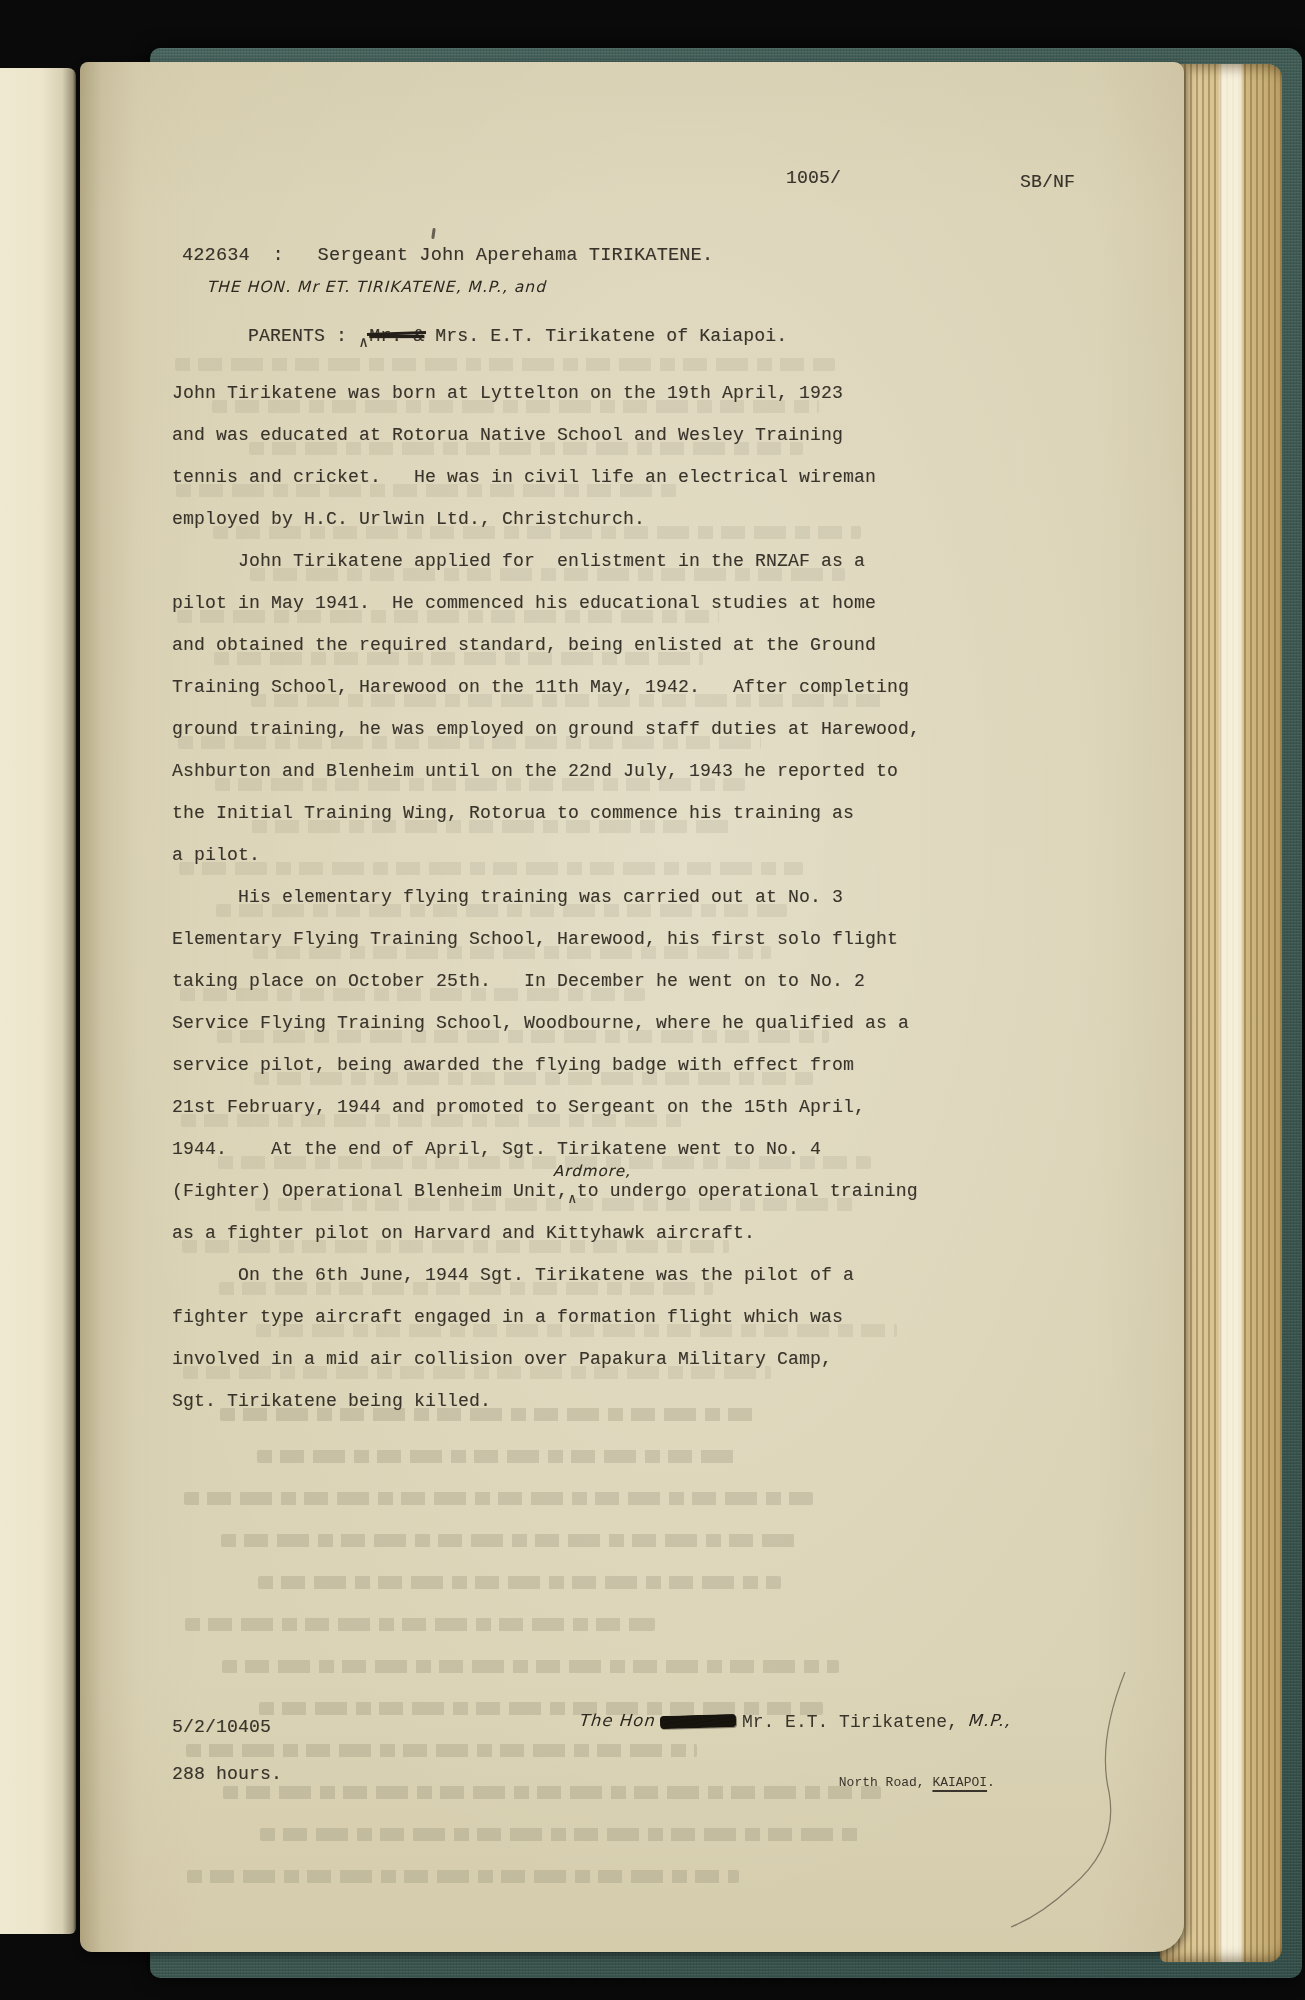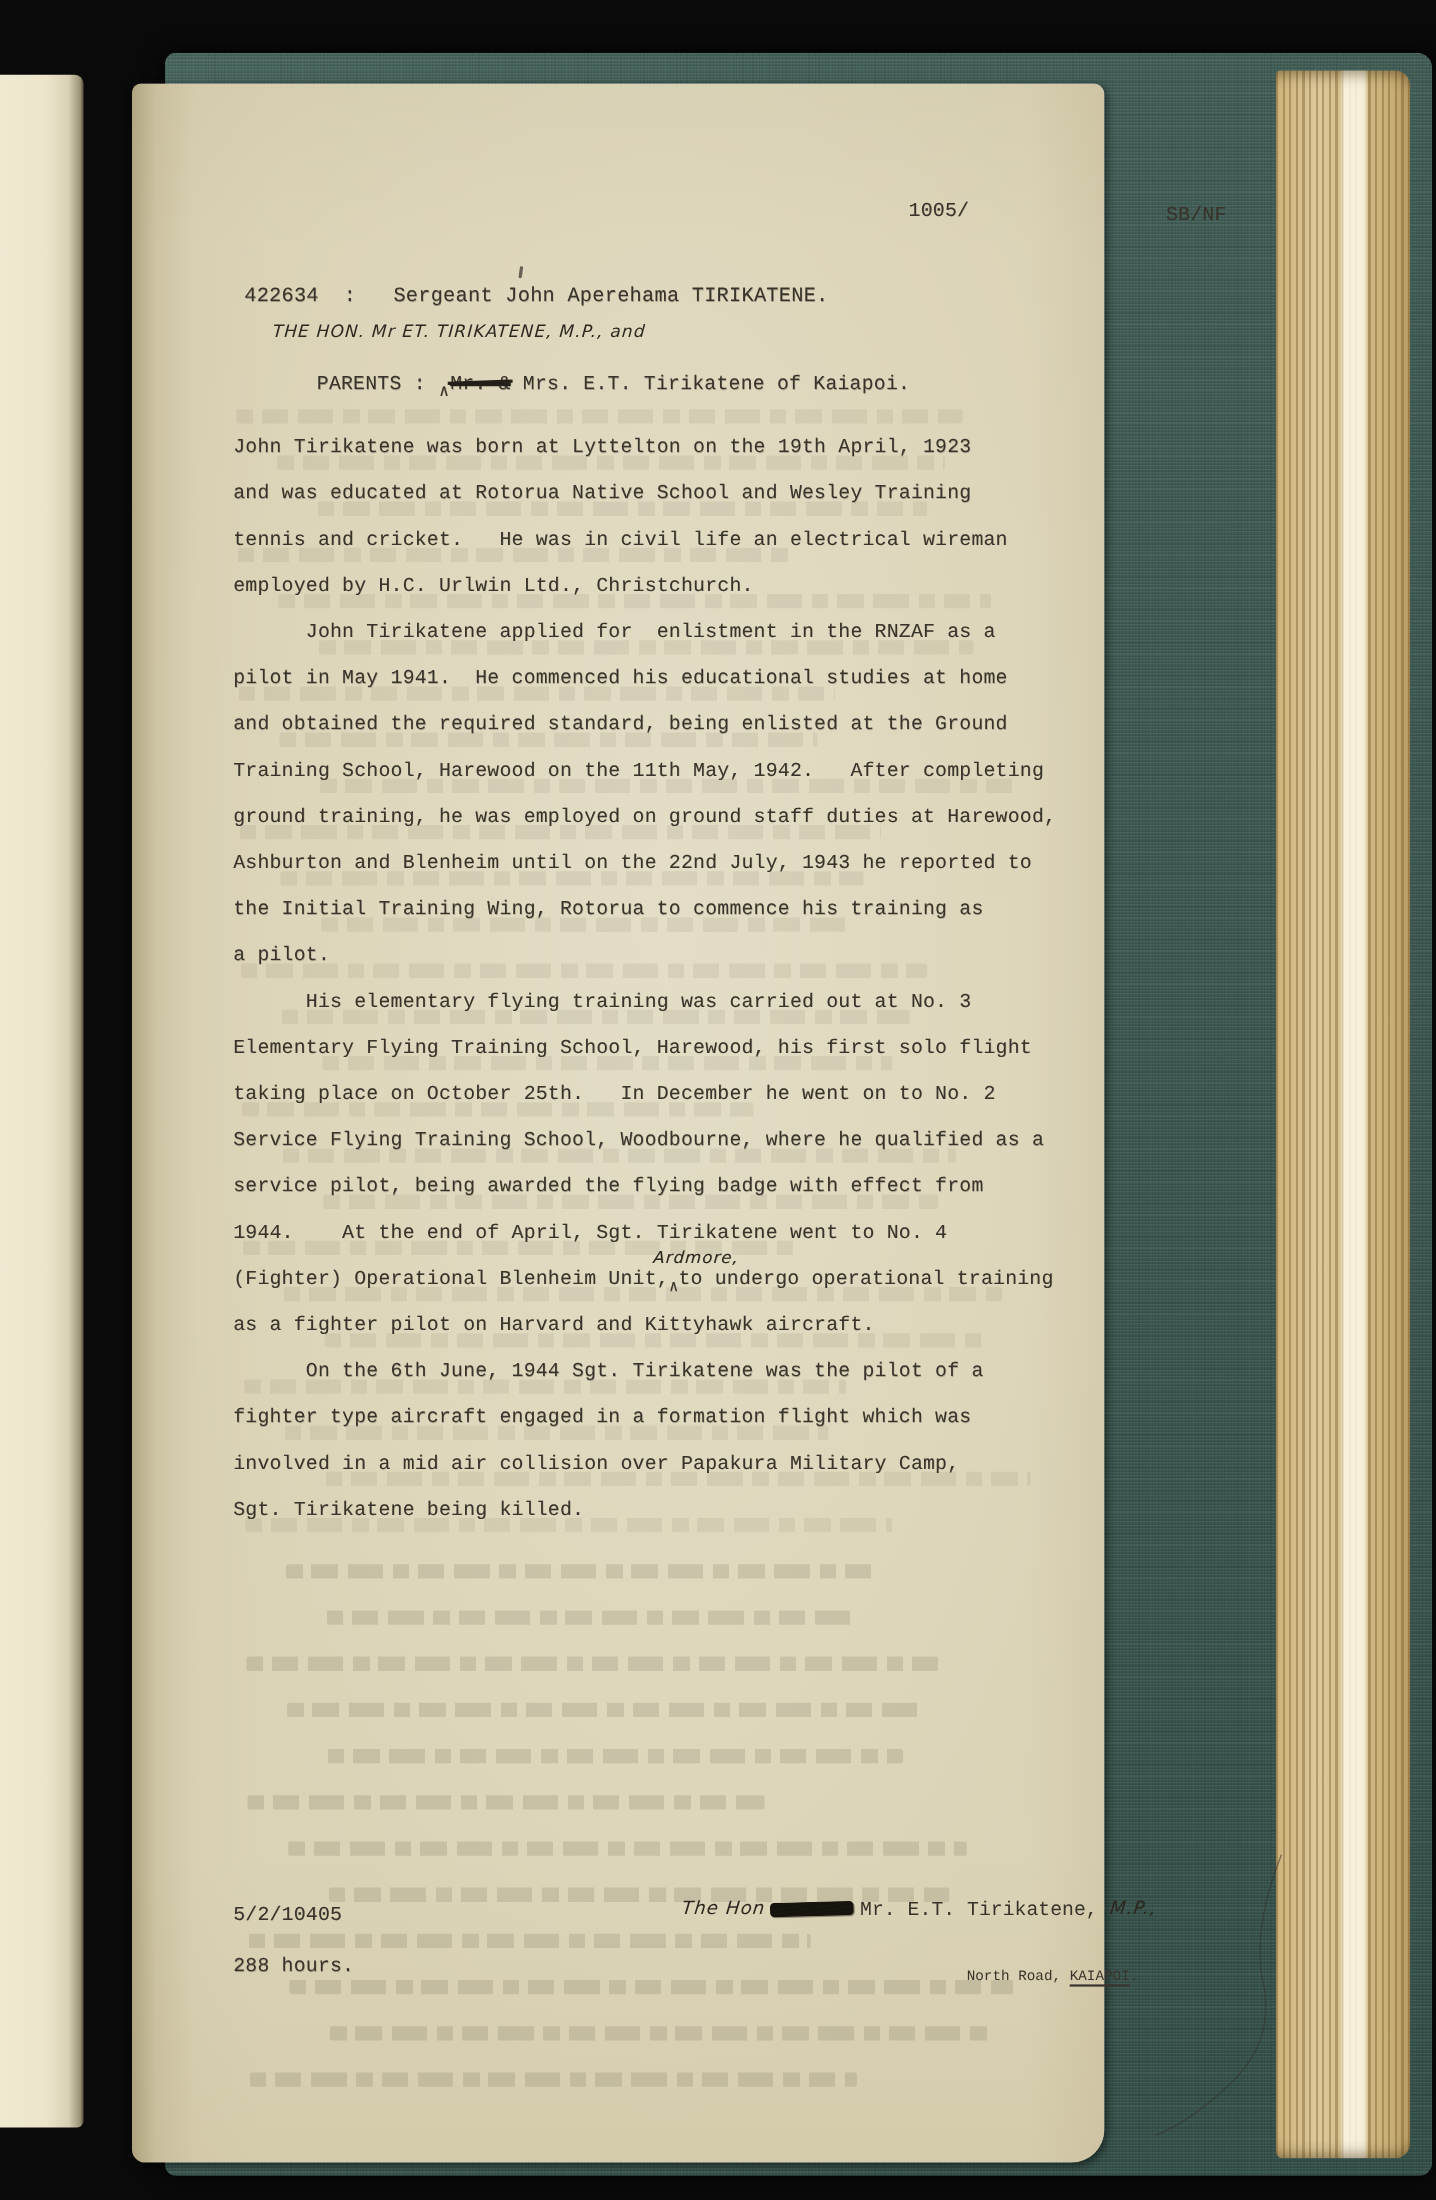--- a/index.html
+++ b/index.html
@@ -23,29 +23,29 @@
   
   .fore-edge{position:absolute;left:1160px;top:64px;width:122px;height:1898px;
          background:
            linear-gradient(90deg, transparent 0 58px, rgba(252,248,232,0.85) 62px 80px, transparent 84px),
            repeating-linear-gradient(90deg, rgba(110,80,30,0.38) 0 2px, rgba(0,0,0,0) 2px 6px),
            linear-gradient(90deg,#cdb47c 0%,#dcc89a 30%,#d3bd88 60%,#c8b078 85%,#b89d66 100%);
          border-radius:4px 14px 14px 6px;
          box-shadow:inset 0 14px 12px -10px rgba(60,40,10,0.45), inset 0 -14px 12px -10px rgba(60,40,10,0.45);}
 
   
-  .page{position:absolute;left:80px;top:76px;width:884px;height:1890px;
+  .page{position:absolute;left:80px;top:62px;width:1104px;height:1890px;
         background:
           radial-gradient(ellipse at 55% 40%, rgba(255,255,255,0.25), rgba(0,0,0,0) 70%),
           linear-gradient(180deg,#e7e2cf 0%,#ece7d6 8%,#ece8d7 85%,#e6e0cc 100%),
           linear-gradient(90deg,#c2b99d 0px,#ded8c3 22px,#eae5d4 58px,#ece8d7 120px,#ece8d7 92%,#e4decb 100%);
         background-blend-mode:normal,multiply,normal;
         border-radius:8px 10px 30px 12px;
         box-shadow:2px 3px 8px rgba(0,0,0,0.5);
-        color:#39342b;margin-left:40px;}
+        color:#39342b;}
 
   .typed{position:absolute;white-space:pre;font-size:18px;letter-spacing:0.2px;
          text-shadow:0.4px 0.4px 0 rgba(58,52,43,0.35);}
 
   .folio{left:706px;top:106px;}
   .refcode{left:940px;top:110px;}
   .idline{left:102px;top:183px;font-size:18.5px;}
   .parents-line{left:102px;top:244px;}
 
   .hand{font-family:"DejaVu Sans",sans-serif;font-style:italic;color:#2c2820;
@@ -161,20 +161,21 @@
       <div class="line">Training School, Harewood on the 11th May, 1942.   After completing</div>
       <div class="line">ground training, he was employed on ground staff duties at Harewood,</div>
       <div class="line">Ashburton and Blenheim until on the 22nd July, 1943 he reported to</div>
       <div class="line">the Initial Training Wing, Rotorua to commence his training as</div>
       <div class="line">a pilot.</div>
       <div class="line">      His elementary flying training was carried out at No. 3</div>
       <div class="line">Elementary Flying Training School, Harewood, his first solo flight</div>
       <div class="line">taking place on October 25th.   In December he went on to No. 2</div>
       <div class="line">Service Flying Training School, Woodbourne, where he qualified as a</div>
       <div class="line">service pilot, being awarded the flying badge with effect from</div>
+      <div class="line">21st February, 1944 and promoted to Sergeant on the 15th April,</div>
       <div class="line">1944.    At the end of April, Sgt. Tirikatene went to No. 4</div>
 
       <div class="line"><span>(Fighter) Operational Blenheim Unit,</span><span class="insert-point"><span class="ardmore hand">Ardmore,</span><span class="caret2">∧</span></span><span>to undergo operational training</span></div>
 
       <div class="line">as a fighter pilot on Harvard and Kittyhawk aircraft.</div>
       <div class="line">      On the 6th June, 1944 Sgt. Tirikatene was the pilot of a</div>
       <div class="line">fighter type aircraft engaged in a formation flight which was</div>
       <div class="line">involved in a mid air collision over Papakura Military Camp,</div>
       <div class="line">Sgt. Tirikatene being killed.</div>
     </div>

